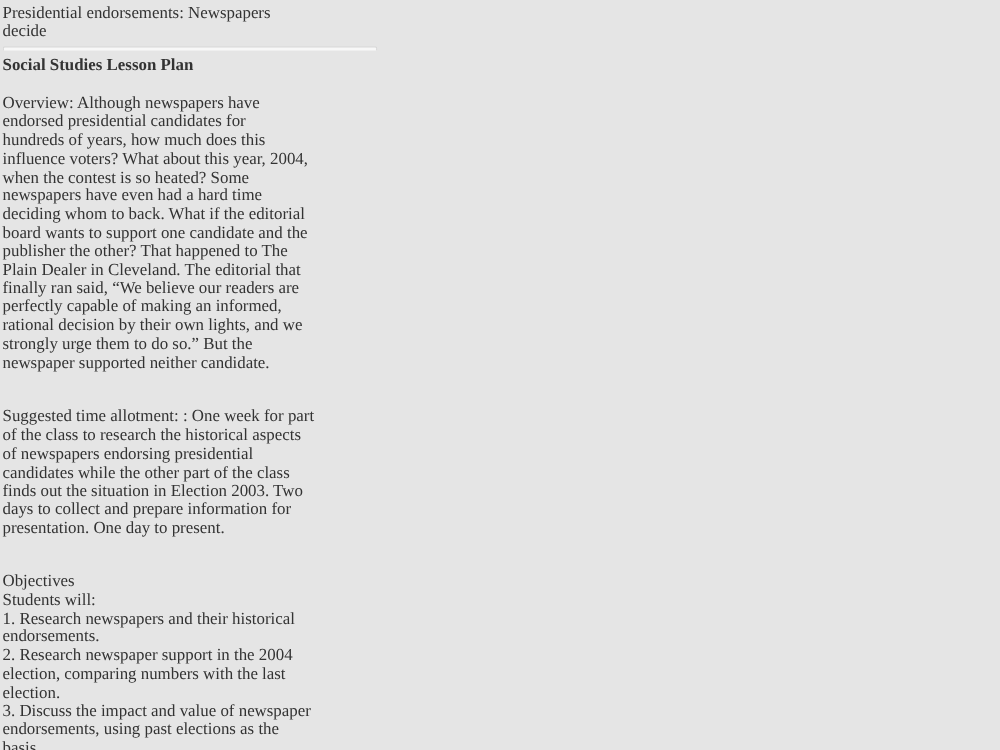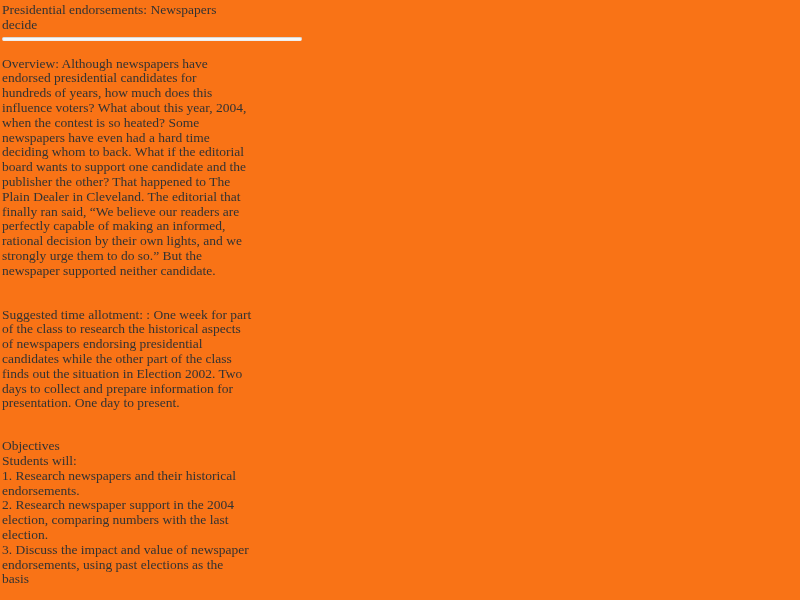--- a/index.html
+++ b/index.html
@@ -4,21 +4,21 @@
 <style>
   html, body {
     margin: 0;
     padding: 0;
     background: #ffffff;
   }
   .canvas {
     position: relative;
     width: 800px;
     height: 600px;
-    background: #f97316;
+    background: #e5e5e5;
     overflow: hidden;
     font-family: "Liberation Serif", "DejaVu Serif", serif;
     color: #333333;
   }
   .content {
     position: absolute;
     left: 2px;
     top: 3px;
     width: 300px;
   }
@@ -54,40 +54,41 @@
   .para-objectives { margin-top: 28px; }
 </style>
 </head>
 <body>
 
 <div class="canvas">
   <div class="content">
     <div class="title">Presidential endorsements: Newspapers
 decide</div>
     <div class="divider"></div>
+    <div class="heading">Social Studies Lesson Plan</div>
     <p class="para para-overview">Overview: Although newspapers have
 endorsed presidential candidates for
 hundreds of years, how much does this
 influence voters? What about this year, 2004,
 when the contest is so heated? Some
 newspapers have even had a hard time
 deciding whom to back. What if the editorial
 board wants to support one candidate and the
 publisher the other? That happened to The
 Plain Dealer in Cleveland. The editorial that
 finally ran said, “We believe our readers are
 perfectly capable of making an informed,
 rational decision by their own lights, and we
 strongly urge them to do so.” But the
 newspaper supported neither candidate.</p>
     <p class="para para-time">Suggested time allotment: : One week for part
 of the class to research the historical aspects
 of newspapers endorsing presidential
 candidates while the other part of the class
-finds out the situation in Election 2002. Two
+finds out the situation in Election 2003. Two
 days to collect and prepare information for
 presentation. One day to present.</p>
     <p class="para para-objectives">Objectives
 Students will:
 1. Research newspapers and their historical
 endorsements.
 2. Research newspaper support in the 2004
 election, comparing numbers with the last
 election.
 3. Discuss the impact and value of newspaper

